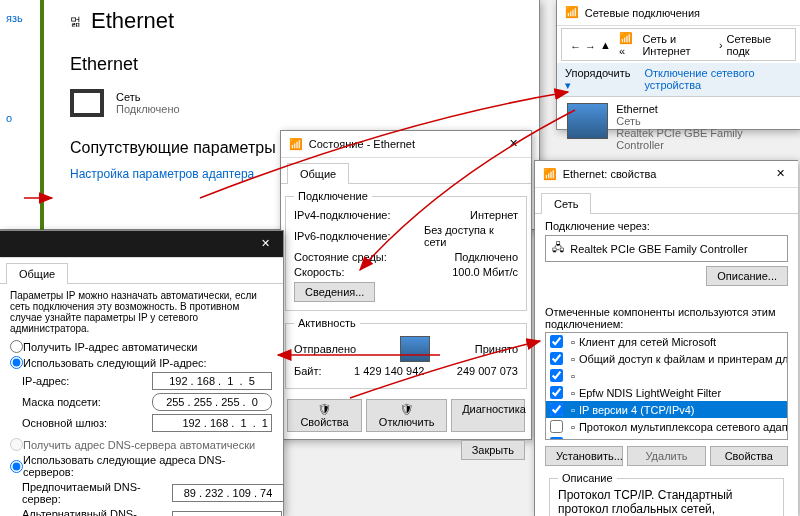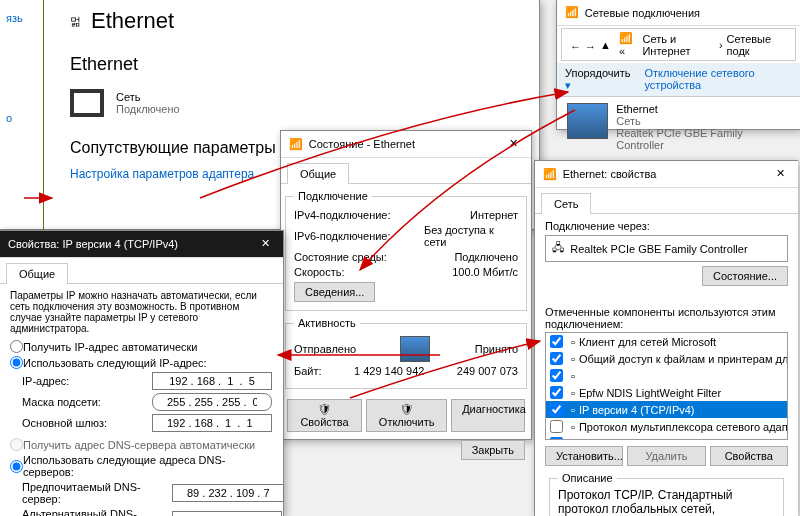--- a/index.html
+++ b/index.html
@@ -5,42 +5,42 @@
 *{box-sizing:border-box;margin:0;padding:0;font-family:'Segoe UI',Tahoma,sans-serif;font-size:11px;color:#000}
 body{background:#f0f0f0;width:800px;height:516px;position:relative;overflow:hidden}
 .win{position:absolute;background:#fff;border:1px solid #888;box-shadow:2px 2px 8px rgba(0,0,0,0.3)}
 .titlebar{background:#fff;border-bottom:1px solid #ddd;padding:6px 8px;display:flex;align-items:center;gap:6px}
 .titlebar.dark{background:#1a1a1a;color:#fff}
 .titlebar.dark span{color:#fff}
 .titlebar .close{margin-left:auto;width:14px;height:14px;cursor:pointer}
 .tab{display:inline-block;padding:4px 12px;border:1px solid #ccc;border-bottom:none;background:#fff;position:relative;top:1px}
 .tabbar{border-bottom:1px solid #ccc;padding-left:6px;margin-top:4px}
 .btn{display:inline-block;padding:3px 10px;border:1px solid #adadad;background:#e1e1e1;cursor:pointer;min-width:60px;text-align:center}
-input[type=text]{border:1px solid #7a7a7a;padding:2px 14px;font-size:11px;background:#fff}
+input[type=text]{border:1px solid #7a7a7a;padding:2px 3px;font-size:11px;background:#fff}
 .row{display:flex;align-items:center;margin:3px 0}
 .lbl{min-width:130px}
 fieldset{border:1px solid #ccc;padding:4px 8px 8px;margin:6px 4px}
 legend{padding:0 4px}
 .link{color:#0066cc;cursor:pointer}
 .gray{color:#666}
 .netico{width:42px;height:36px;background:linear-gradient(#4a90d9,#2d5c8a);border:1px solid #555;display:inline-block;vertical-align:middle}
 svg.arrow{position:absolute;pointer-events:none;z-index:100}
 .chk{margin-right:4px}
 .scrollbox{border:1px solid #999;overflow:auto;background:#fff}
 .scrollbox .item{padding:2px 4px;white-space:nowrap;display:flex;align-items:center;gap:4px}
 .scrollbox .item.sel{background:#0078d7;color:#fff}
 .scrollbox .item.sel span{color:#fff}
 .toolbar{background:#e8f0f8;border-bottom:1px solid #ccc;padding:4px 8px;display:flex;gap:14px}
 .crumb{padding:3px 8px;background:#fff;border:1px solid #ccc;display:flex;align-items:center;gap:4px}
 </style>
 </head>
 <body>
 
 <div class="win" style="left:0;top:0;width:540px;height:230px;border-left:none;border-top:none">
-  <div style="position:absolute;left:0;top:0;width:44px;height:230px;border-right:1px solid #4d7c0f;padding-top:8px">
+  <div style="position:absolute;left:0;top:0;width:44px;height:230px;border-right:4px solid #4d7c0f;padding-top:8px">
     <div class="link" style="padding:4px 6px">язь</div>
     <div class="link" style="padding:4px 6px;margin-top:80px">о</div>
   </div>
   <div style="margin-left:54px;padding:8px 16px">
     <div style="display:flex;align-items:center;gap:10px;font-size:22px">
       <span>멂</span>
       <span style="font-size:22px;font-weight:300">Ethernet</span>
     </div>
     <div style="font-size:18px;margin-top:20px;font-weight:300">Ethernet</div>
     <div style="display:flex;align-items:center;gap:12px;margin-top:14px;cursor:pointer">
@@ -139,21 +139,21 @@
     <span>Ethernet: свойства</span>
     <span class="close">✕</span>
   </div>
   <div class="tabbar"><span class="tab">Сеть</span></div>
   <div style="padding:6px 10px">
     <div>Подключение через:</div>
     <div style="border:1px solid #999;padding:3px 6px;margin-top:3px;display:flex;gap:6px;align-items:center">
       <span>🖧</span>
       <span>Realtek PCIe GBE Family Controller</span>
     </div>
-    <div style="text-align:right;margin-top:4px"><span class="btn">Состояние...</span></div>
+    <div style="text-align:right;margin-top:4px"><span class="btn">Описание...</span></div>
     <div style="margin-top:20px">Отмеченные компоненты используются этим подключением:</div>
     <div class="scrollbox" id="complist" style="height:108px;margin-top:2px">
         <div class="item">
           <input type="checkbox" checked="" class="chk" style="">
           <span>▫</span>
           <span>Клиент для сетей Microsoft</span>
         </div>
         <div class="item">
           <input type="checkbox" checked="" class="chk" style="">
           <span>▫</span>
@@ -192,21 +192,20 @@
     <fieldset style="margin-top:6px">
         <legend>Описание</legend>
       <div style="font-size:12px">Протокол TCP/IP. Стандартный протокол глобальных сетей, обеспечивающий связь между различными взаимодействующими сетями.</div>
     </fieldset>
 
   </div>
 </div>
 
 <div class="win" style="left:0;top:230px;width:284px;height:286px;border-left:none;border-bottom:none">
   <div class="titlebar dark">
-    <span>Свойства: IP версии 4 (TCP/IPv4)</span>
     <span class="close" style="color:#fff">✕</span>
   </div>
   <div class="tabbar"><span class="tab">Общие</span></div>
   <div style="padding:6px 10px">
     <div style="font-size:10px">Параметры IP можно назначать автоматически, если сеть подключения эту возможность. В противном случае узнайте параметры IP у сетевого администратора.</div>
     <div class="row" style="margin-top:6px">
         <input type="radio" name="ipm" style="">
         <span>Получить IP-адрес автоматически</span>
       </div>
     <div class="row">
@@ -216,21 +215,21 @@
     <div class="row" style="padding-left:12px">
         <span class="lbl">IP-адрес:</span>
         <input type="text" style="width: 120px; text-align: center;" value="192 . 168 .  1  .  5">
       </div>
     <div class="row" style="padding-left:12px">
         <span class="lbl">Маска подсети:</span>
         <input type="text" style="width: 120px; text-align: center; border-radius: 8px;" value="255 . 255 . 255 .  0">
       </div>
     <div class="row" style="padding-left:12px">
         <span class="lbl">Основной шлюз:</span>
-        <input type="text" style="width: 120px; text-align: left;" value="192 . 168 .  1  .  1">
+        <input type="text" style="width: 120px; text-align: right;" value="192 . 168 .  1  .  1">
       </div>
     <div class="row" style="margin-top:6px">
         <input type="radio" name="dnsm" disabled="" style="">
         <span class="gray">Получить адрес DNS-сервера автоматически</span>
       </div>
     <div class="row">
         <input type="radio" name="dnsm" checked="" style="">
         <span>Использовать следующие адреса DNS-серверов:</span>
       </div>
     <div class="row" style="padding-left:12px">

